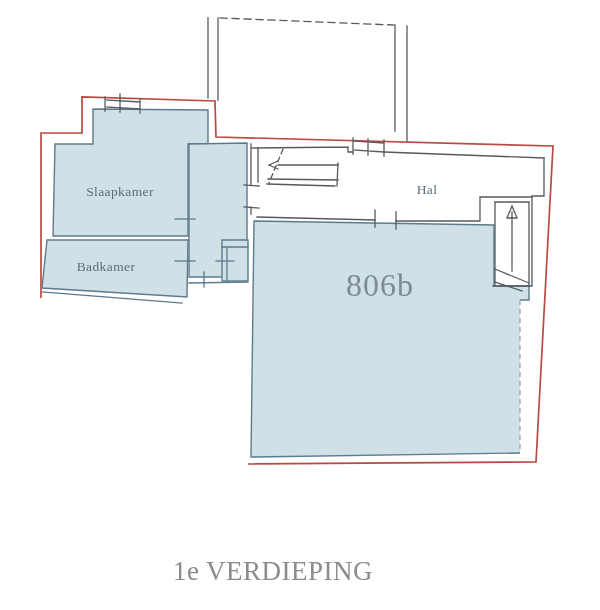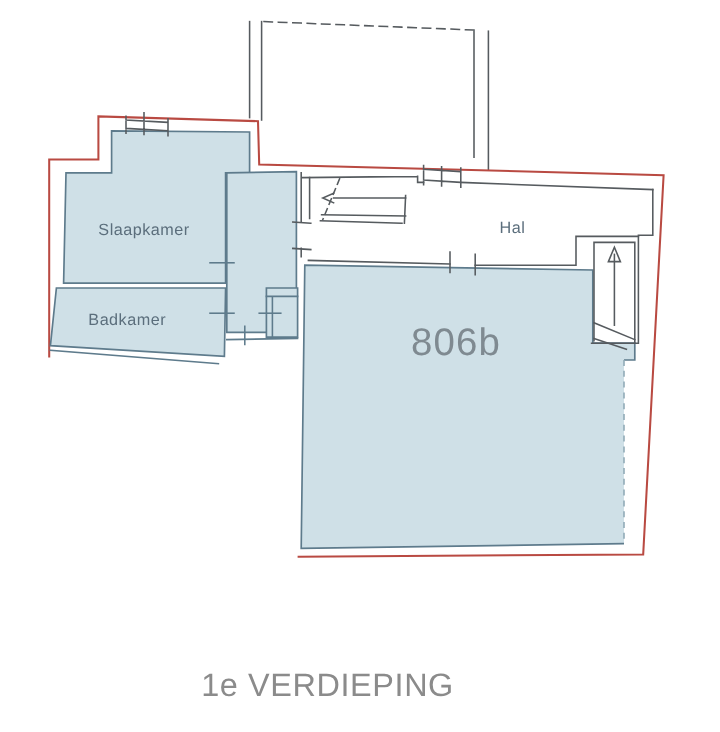--- a/index.html
+++ b/index.html
@@ -1,17 +1,17 @@
 <!DOCTYPE html>
 <html><head>
 <meta charset="utf-8">
 <style>
   html,body{margin:0;padding:0;background:#ffffff;}
   .stage{position:relative;width:600px;height:610px;background:#ffffff;overflow:hidden;
-         font-family:Liberation Sans, sans-serif;}
+         font-family:Liberation Serif, serif;}
   svg{display:block;}
   .room{fill:#cfe0e7;stroke:#5e7b8c;stroke-width:1.4;stroke-linejoin:miter;}
   .roomfill{fill:#cfe0e7;stroke:none;}
   .roomedge{fill:none;stroke:#5e7b8c;stroke-width:1.4;}
   .roomedge-dash{fill:none;stroke:#8fa9b6;stroke-width:1.3;stroke-dasharray:5 4;}
   .wall{fill:none;stroke:#565b5f;stroke-width:1.3;stroke-linecap:square;}
   .wall-blue{fill:none;stroke:#5e7b8c;stroke-width:1.3;stroke-linecap:square;}
   .red{fill:none;stroke:#b94a42;stroke-width:1.7;stroke-linejoin:miter;}
   .dash{stroke-dasharray:7 5;}
   .dash2{stroke-dasharray:5 4;}

